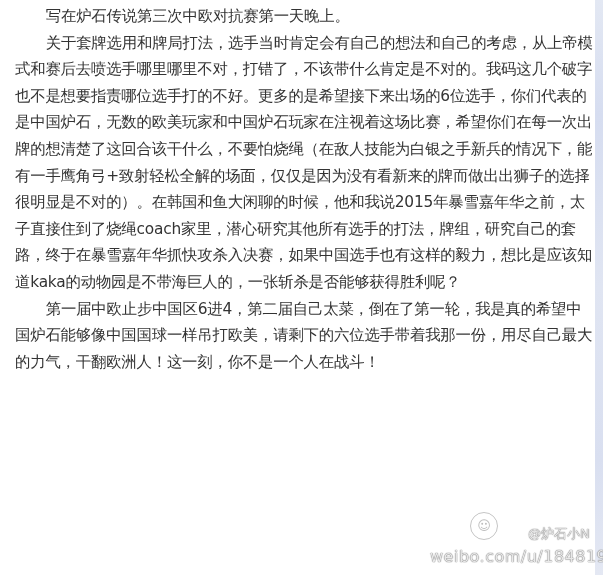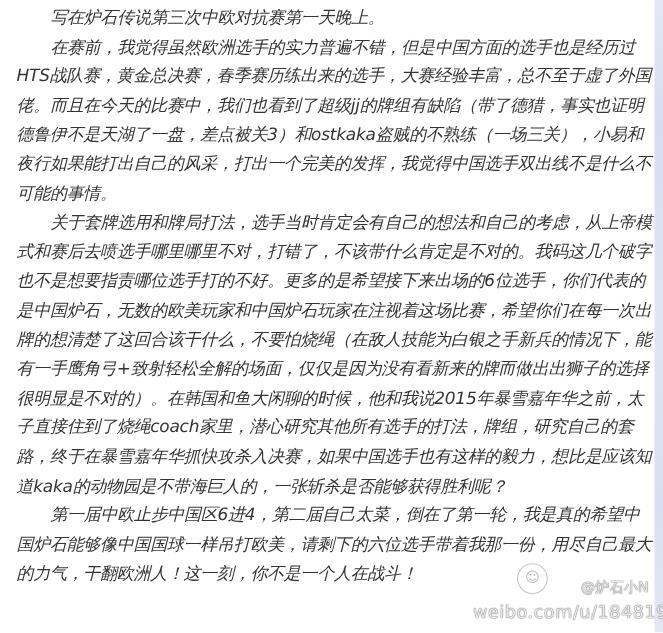--- a/index.html
+++ b/index.html
@@ -20,21 +20,20 @@
       top: 3px;
       width: 578px;
       color: #333333;
       font-size: 15.4px;
       line-height: 26.6px;
       letter-spacing: -0.2px;
     }
     .article p {
       margin: 0;
       padding: 0;
-      font-style: italic;
     }
     .article p.indent {
       text-indent: 2em;
     }
     .right-strip {
       position: absolute;
       right: 0;
       top: 0;
       width: 8px;
       height: 575px;
@@ -79,21 +78,20 @@
       font-size: 16px;
       letter-spacing: 0.5px;
       color: rgba(255,255,255,0.85);
     }
   </style>
 </head>
 <body>
 
 <div class="article">
   <p class="indent">写在炉石传说第三次中欧对抗赛第一天晚上。</p>
-  <p class="indent">在赛前，我觉得虽然欧洲选手的实力普遍不错，但是中国方面的选手也是经历过HTS战队赛，黄金总决赛，春季赛历练出来的选手，大赛经验丰富，总不至于虚了外国佬。而且在今天的比赛中，我们也看到了超级jj的牌组有缺陷（带了德猎，事实也证明德鲁伊不是天湖了一盘，差点被关3）和ostkaka盗贼的不熟练（一场三关），小易和夜行如果能打出自己的风采，打出一个完美的发挥，我觉得中国选手双出线不是什么不可能的事情。</p>
   <p class="indent">关于套牌选用和牌局打法，选手当时肯定会有自己的想法和自己的考虑，从上帝模式和赛后去喷选手哪里哪里不对，打错了，不该带什么肯定是不对的。我码这几个破字也不是想要指责哪位选手打的不好。更多的是希望接下来出场的6位选手，你们代表的是中国炉石，无数的欧美玩家和中国炉石玩家在注视着这场比赛，希望你们在每一次出牌的想清楚了这回合该干什么，不要怕烧绳（在敌人技能为白银之手新兵的情况下，能有一手鹰角弓+致射轻松全解的场面，仅仅是因为没有看新来的牌而做出出狮子的选择很明显是不对的）。在韩国和鱼大闲聊的时候，他和我说2015年暴雪嘉年华之前，太子直接住到了烧绳coach家里，潜心研究其他所有选手的打法，牌组，研究自己的套路，终于在暴雪嘉年华抓快攻杀入决赛，如果中国选手也有这样的毅力，想比是应该知道kaka的动物园是不带海巨人的，一张斩杀是否能够获得胜利呢？</p>
   <p class="indent">第一届中欧止步中国区6进4，第二届自己太菜，倒在了第一轮，我是真的希望中国炉石能够像中国国球一样吊打欧美，请剩下的六位选手带着我那一份，用尽自己最大的力气，干翻欧洲人！这一刻，你不是一个人在战斗！</p>
 </div>
 
 <div class="right-strip"></div>
 
 <div class="watermark">
   <span class="logo">☺</span>
   <span class="handle">@炉石小N</span>
   <span class="url">weibo.com/u/1848199194</span>

